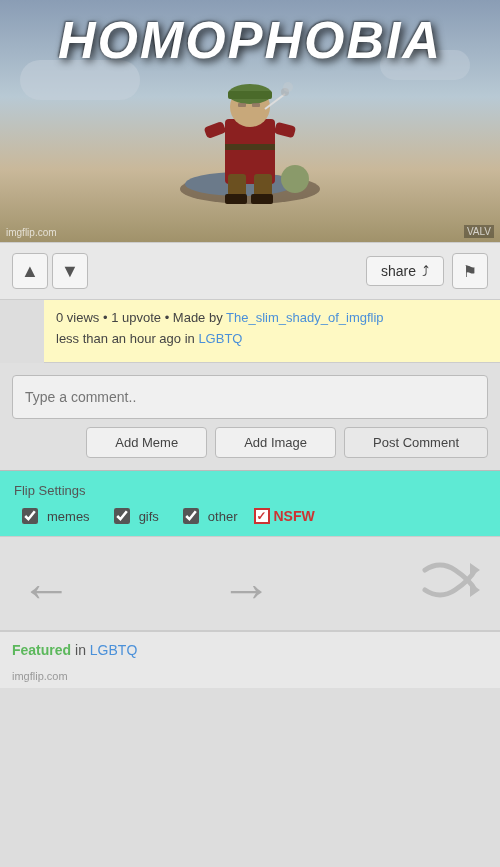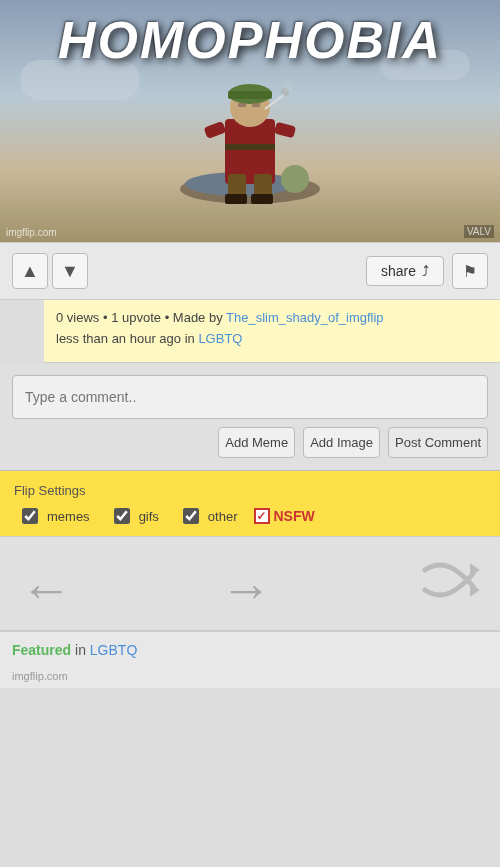--- a/index.html
+++ b/index.html
@@ -147,35 +147,35 @@
       resize: none;
       height: 44px;
     }
     .comment-buttons {
       display: flex;
       justify-content: flex-end;
       gap: 8px;
       margin-top: 8px;
     }
     .comment-btn {
-      padding: 7px 6px;
+      padding: 7px 28px;
       border: 1px solid #bbb;
       border-radius: 4px;
       background: #f0f0f0;
       cursor: pointer;
       font-size: 13px;
       color: #444;
     }
     .comment-btn.primary {
       background: #e8e8e8;
     }
 
     
     .flip-settings {
-      background: #fde047;
+      background: #5eead4;
       padding: 12px 14px;
       border-bottom: 1px solid #ccc;
     }
     .flip-settings-title {
       font-size: 13px;
       color: #555;
       margin-bottom: 10px;
     }
     .flip-checkboxes {
       display: flex;

